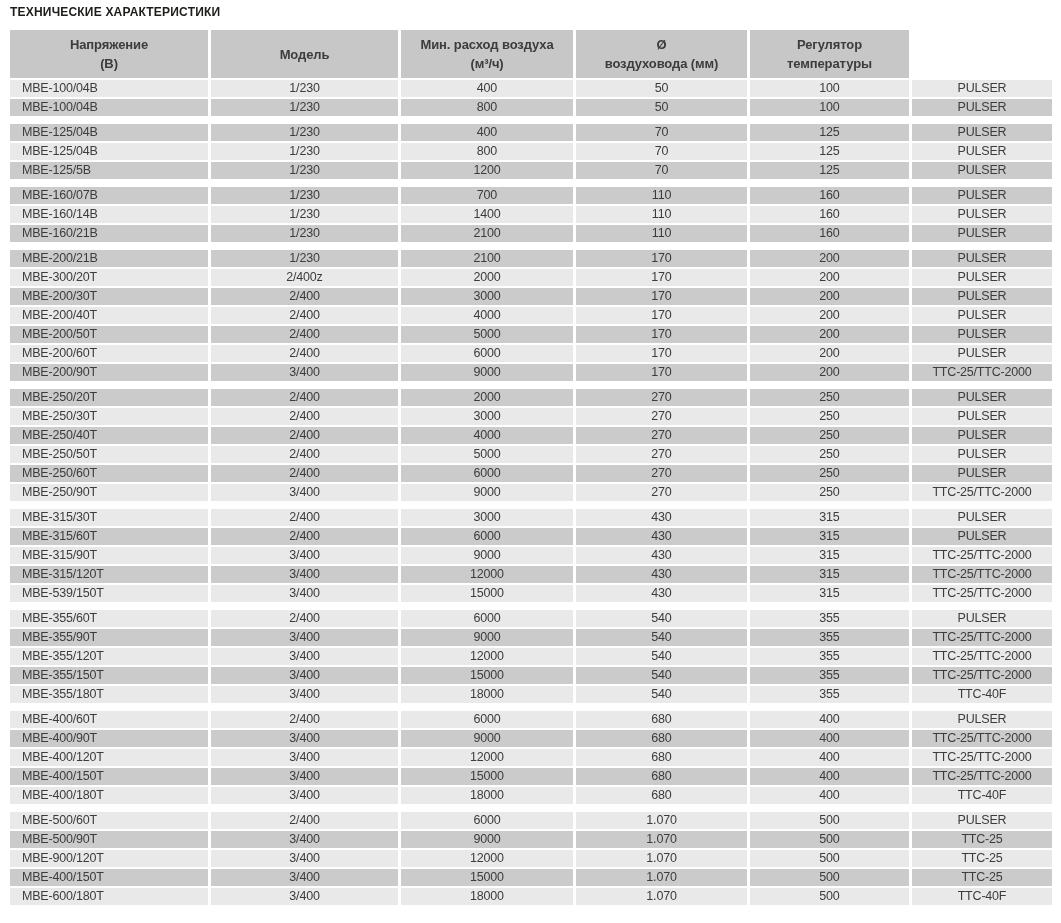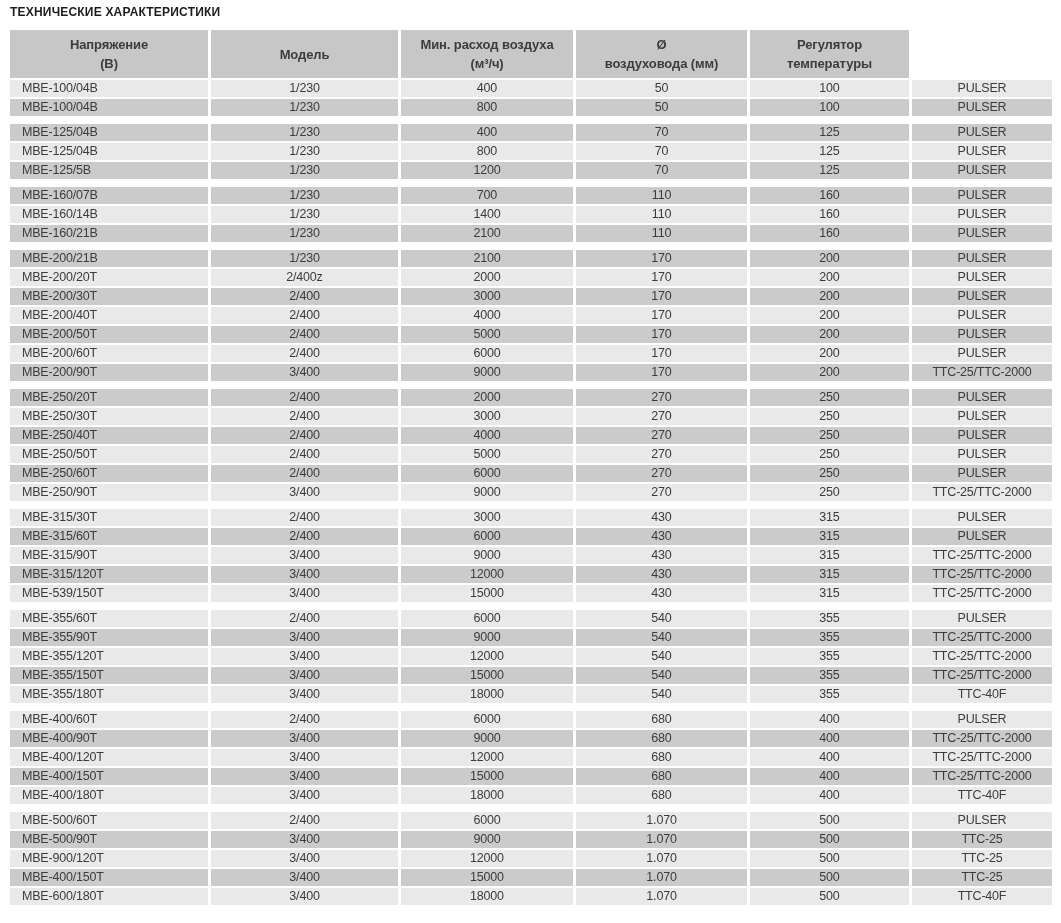--- a/index.html
+++ b/index.html
@@ -147,21 +147,21 @@
         <div class="group">
           <div class="row grid-row dark">
             <div class="cell c-model">MBE-200/21B</div>
             <div class="cell">1/230</div>
             <div class="cell">2100</div>
             <div class="cell">170</div>
             <div class="cell">200</div>
             <div class="cell">PULSER</div>
           </div>
           <div class="row grid-row light">
-            <div class="cell c-model">MBE-200/20T</div>
+            <div class="cell c-model">MBE-300/20T</div>
             <div class="cell">2/400z</div>
             <div class="cell">2000</div>
             <div class="cell">170</div>
             <div class="cell">200</div>
             <div class="cell">PULSER</div>
           </div>
           <div class="row grid-row dark">
             <div class="cell c-model">MBE-200/30T</div>
             <div class="cell">2/400</div>
             <div class="cell">3000</div>

